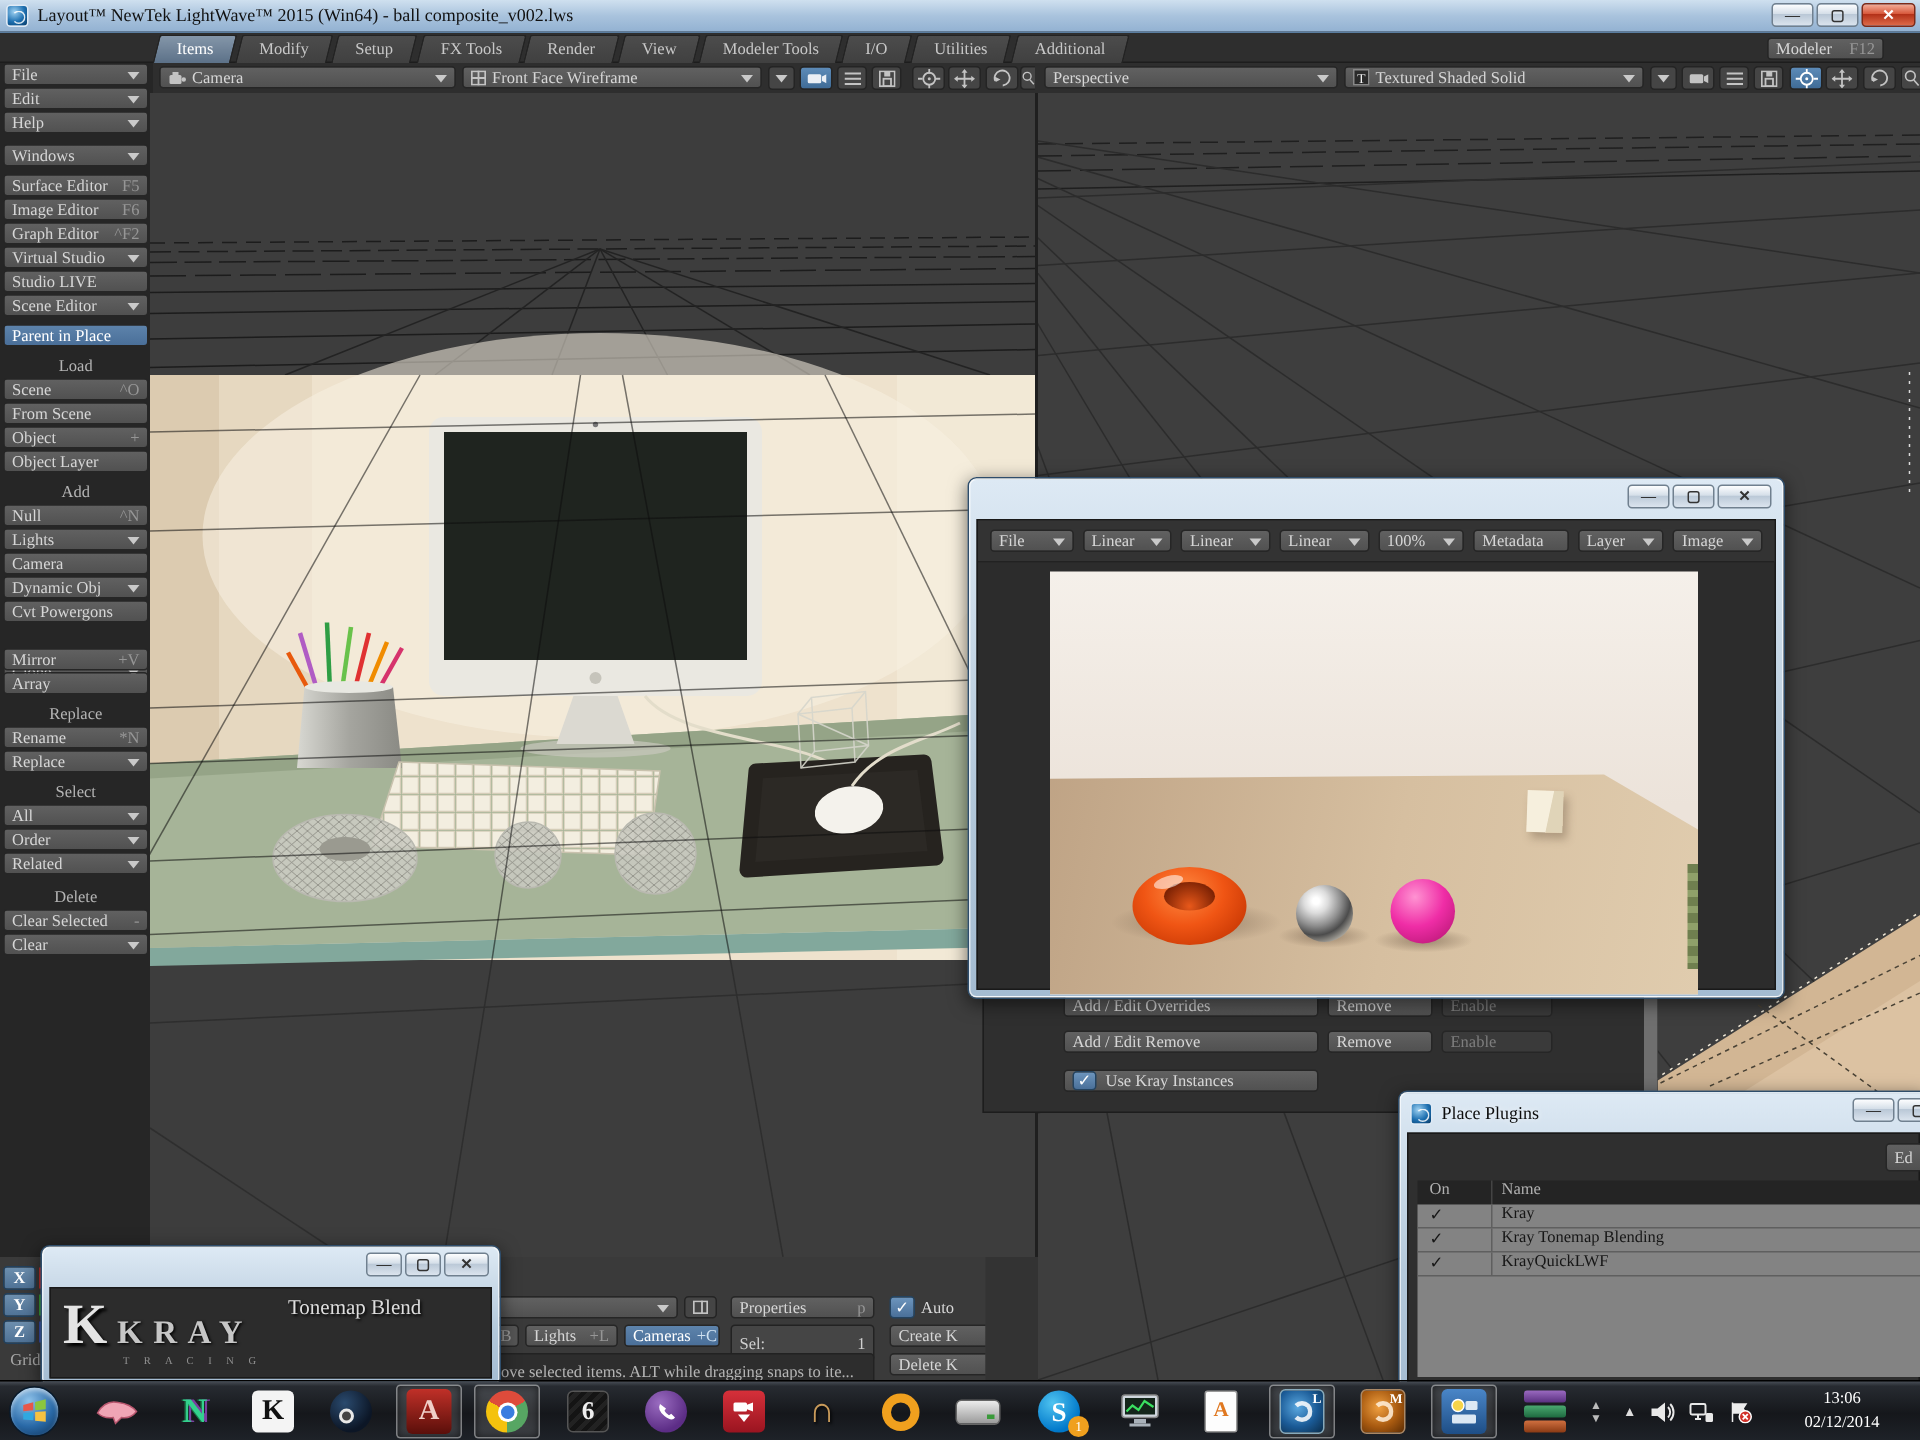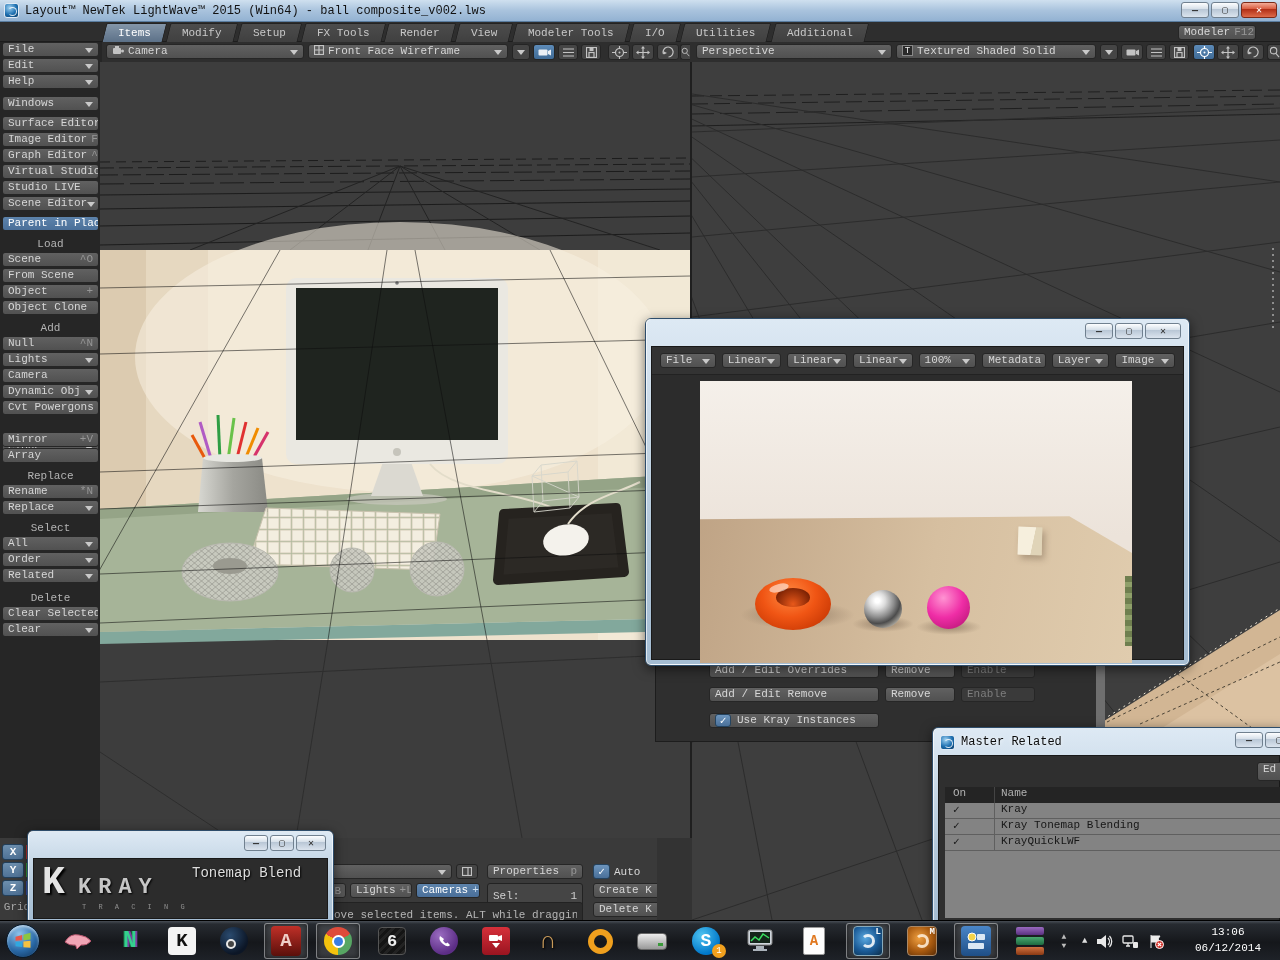--- a/index.html
+++ b/index.html
@@ -1,18 +1,18 @@
 <!DOCTYPE html>
 <html><head>
 <meta charset="utf-8">
 <style>
   *{margin:0;padding:0;box-sizing:border-box}
   html,body{background:#666}
   #root{position:relative;width:1280px;height:960px;overflow:hidden;background:#3a3a3a;
-        font-family:Liberation Mono, monospace;font-size:11px;color:#d8d8d8}
+        font-family:Liberation Serif, serif;font-size:11px;color:#d8d8d8}
   .abs{position:absolute}
 
   
   .maintitle{position:absolute;left:0;top:0;width:1280px;height:22px;
      background:linear-gradient(#cfe0ef,#a9c3dd 50%,#93b2d2);border-bottom:1px solid #5a7da0;
      display:flex;align-items:center;color:#111;font-size:12px;gap:6px;padding-left:4px}
   .lwicon{width:15px;height:15px;border-radius:3px;border:1px solid #dfeaf5;
      background:radial-gradient(circle at 35% 30%,#9fd2f2,#1d6fb0 55%,#083a66);position:relative;flex:0 0 auto}
   .lwicon::after{content:"";position:absolute;left:3px;top:3px;width:7px;height:7px;border-radius:50%;
      border:1.5px solid rgba(255,255,255,.85);border-left-color:transparent}
@@ -23,21 +23,21 @@
   .winbtn.close{width:36px;background:linear-gradient(#f3ac97,#d7573a 45%,#b23017 46%,#de6b4a);color:#fff;border-color:#7c2a18}
   .aero{position:absolute;border:1px solid #2e4d6b;border-radius:6px;box-shadow:0 3px 12px rgba(0,0,0,.55)}
   .aero .glass{position:absolute;inset:0;border-radius:5px;border:1px solid rgba(255,255,255,.65);
      background:linear-gradient(#dde9f4,#b3c8da 60%,#a4bcd2)}
   .aero .tbar{position:absolute;left:7px;top:5px;right:7px;height:18px;display:flex;align-items:center;gap:6px;
      color:#0c0c0c;font-size:12px;white-space:nowrap;overflow:hidden;text-shadow:0 0 4px rgba(255,255,255,.9)}
   .aero .client{position:absolute;left:5px;right:5px;top:27px;bottom:5px;background:#2c2c2c;border:1px solid #191919}
 
   
   .lwb{position:absolute;height:15px;background:linear-gradient(#616161,#515151);
-     border:1px solid #262626;border-radius:3px;color:#d6d6d6;display:flex;
+     border:1px solid #262626;border-radius:3px;color:#d6d6d6;display:flex;align-items:center;
      padding:0 5px;white-space:nowrap;overflow:hidden}
   .lwb .sc{margin-left:auto;color:#969696;padding-left:4px}
   .lwb.blue{background:linear-gradient(#5d83ab,#4a6f99);color:#fff}
   .tri{width:0;height:0;border:4px solid transparent;border-top:5px solid #c9c9c9;margin-left:auto;margin-top:5px;flex:0 0 auto}
   .hdrlbl{position:absolute;left:2px;width:97px;text-align:center;color:#b4b4b4}
   .chip{position:absolute;height:15px;background:#555;border:1px solid #262626;border-radius:3px;
      color:#9a9a9a;display:flex;align-items:center;justify-content:flex-end;padding:0 4px}
   .field{position:absolute;height:25px;background:#454545;border:1px solid #222;border-radius:3px;
      display:flex;align-items:center;padding:0 5px;color:#cfcfcf}
   .checkbox{width:17px;height:15px;border-radius:3px;border:1px solid #24435f;
@@ -315,21 +315,21 @@
       <span class="sc">^O</span>
     </div>
   <div class="lwb sb" style="top:268px">
       <span>From Scene</span>
     </div>
   <div class="lwb sb" style="top:284px">
       <span>Object</span>
       <span class="sc">+</span>
     </div>
   <div class="lwb sb" style="top:300px">
-      <span>Object Clone</span>
+      <span>Object Layer</span>
     </div>
 
   <div class="hdrlbl" style="top:322px">Add</div>
   <div class="lwb sb" style="top:336px">
       <span>Null</span>
       <span class="sc">^N</span>
     </div>
   <div class="lwb sb" style="top:352px">
       <span>Lights</span>
       <span class="tri"></span>
@@ -679,21 +679,21 @@
         <div class="abs" style="left:318px;top:146px;width:24px;height:28px;background:linear-gradient(100deg,#f6efdd 60%,#e0d4b8 62%);box-shadow:3px 4px 6px rgba(110,90,70,.4);transform:rotate(2deg)"></div>
         <div class="abs" style="right:0;top:195px;width:7px;height:70px;background:repeating-linear-gradient(#6f7f4f 0 6px,#8fa06a 6px 11px)"></div>
       </div>
     </div>
   </div>
 
   <div class="aero" style="left:932px;top:727px;width:354px;height:200px;z-index:4">
     <div class="glass"></div>
     <div class="tbar">
       <span class="lwicon"></span>
-      <span>Master Related</span>
+      <span>Place Plugins</span>
     </div>
     <div class="winbtns" style="left:302px;top:4px">
       <div class="winbtn">—</div>
       <div class="winbtn">▢</div>
     </div>
     <div class="client" style="background:#2f2f2f">
       <div class="lwb" style="left:318px;top:6px;width:28px;height:19px">
           <span>Ed</span>
         </div>
       <div class="abs" style="left:6px;top:31px;right:-6px;height:16px;background:#242424;color:#b0b0b0;display:flex">
@@ -855,18 +855,18 @@
         <rect x="11" y="8" width="5" height="6" rx="1" fill="#e8e8e8"></rect>
       </svg>
       <svg width="16" height="15" viewBox="0 0 16 15">
         <path d="M3 1v13M3 2h9l-2 3 2 3H3" fill="#ececec" stroke="#ececec"></path>
         <circle cx="11.5" cy="10.5" r="4" fill="#d03028" stroke="#fff"></circle>
         <path d="M9.8 8.8l3.4 3.4M13.2 8.8l-3.4 3.4" stroke="#fff" stroke-width="1.2"></path>
       </svg>
     </div>
     <div class="clock">
       <div>13:06</div>
-      <div>06/12/2014</div>
+      <div>02/12/2014</div>
     </div>
 
   </div>
 
 </div>
 
 </body></html>

